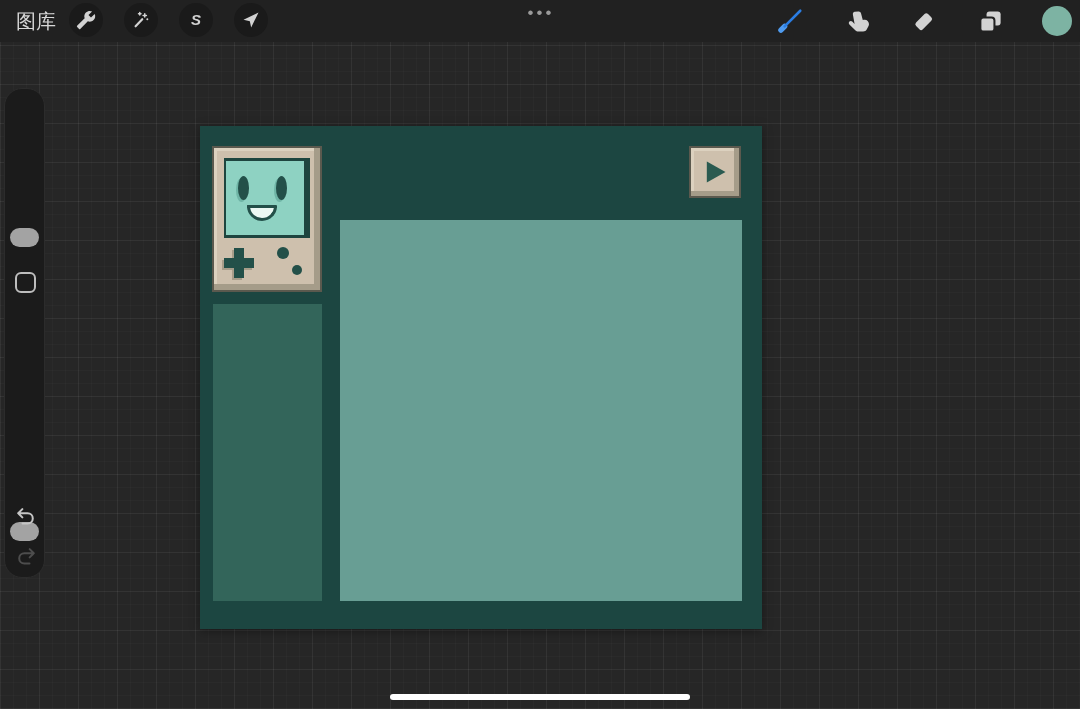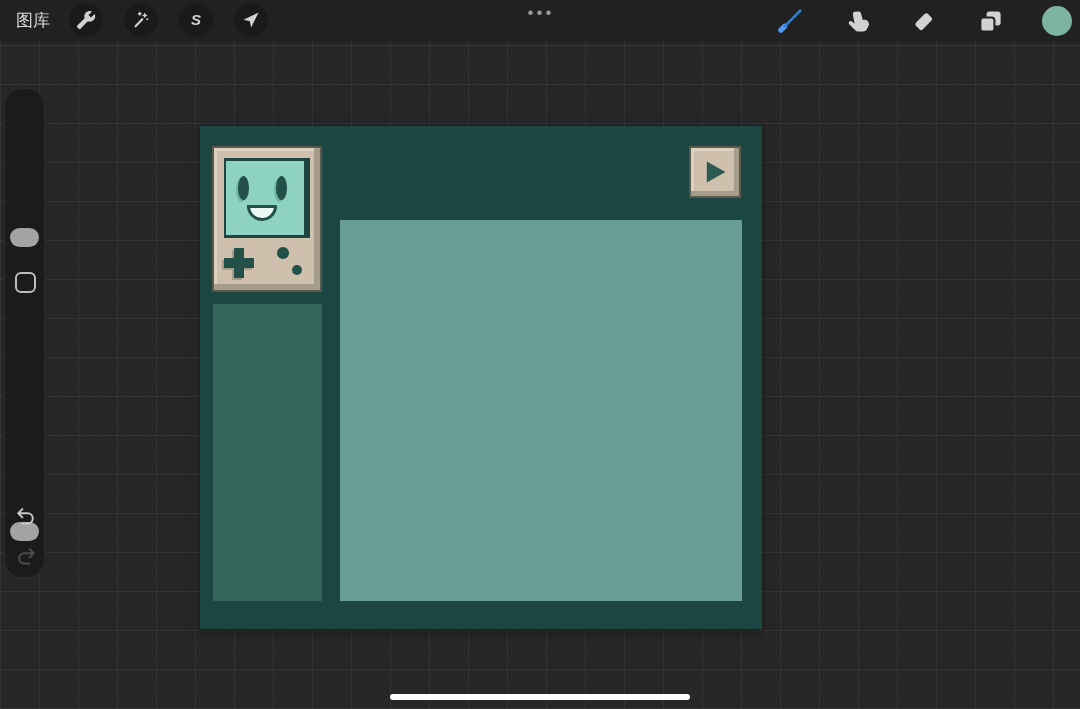--- a/index.html
+++ b/index.html
@@ -12,21 +12,21 @@
     background-image:
       repeating-linear-gradient(0deg, rgba(255,255,255,0.045) 0 1px, transparent 1px 39px),
       repeating-linear-gradient(90deg, rgba(255,255,255,0.045) 0 1px, transparent 1px 39px),
       repeating-linear-gradient(0deg, rgba(255,255,255,0.02) 0 1px, transparent 1px 13px),
       repeating-linear-gradient(90deg, rgba(255,255,255,0.02) 0 1px, transparent 1px 13px);
   }
 
   
   .topbar{position:absolute;left:0;top:0;width:1080px;height:42px;background:#212121;z-index:3;}
   .gallery-btn{position:absolute;left:16px;top:0;height:42px;line-height:42px;
-    background:none;border:none;color:#d8d8d8;font-size:17px;padding:0;cursor:pointer;}
+    background:none;border:none;color:#d8d8d8;font-size:20px;padding:0;cursor:pointer;}
   .tool-circle{position:absolute;top:3px;width:34px;height:34px;border-radius:50%;
     background:#1a1a1a;border:none;padding:0;display:flex;align-items:center;justify-content:center;cursor:pointer;}
   .tc-1{left:69px;} .tc-2{left:124px;} .tc-3{left:179px;} .tc-4{left:234px;}
   .dots-btn{position:absolute;left:505px;top:0;width:72px;height:26px;background:none;border:none;
     color:#9a9a9a;font-size:17px;letter-spacing:3px;text-align:center;padding:0;cursor:pointer;}
   .right-tool{position:absolute;top:1px;width:40px;height:40px;background:none;border:none;padding:0;
     display:flex;align-items:center;justify-content:center;cursor:pointer;}
   .rt-1{left:770px;} .rt-2{left:837px;} .rt-3{left:903px;} .rt-4{left:970px;} .rt-5{left:1037px;}
   .color-dot{width:30px;height:30px;border-radius:50%;}
 

